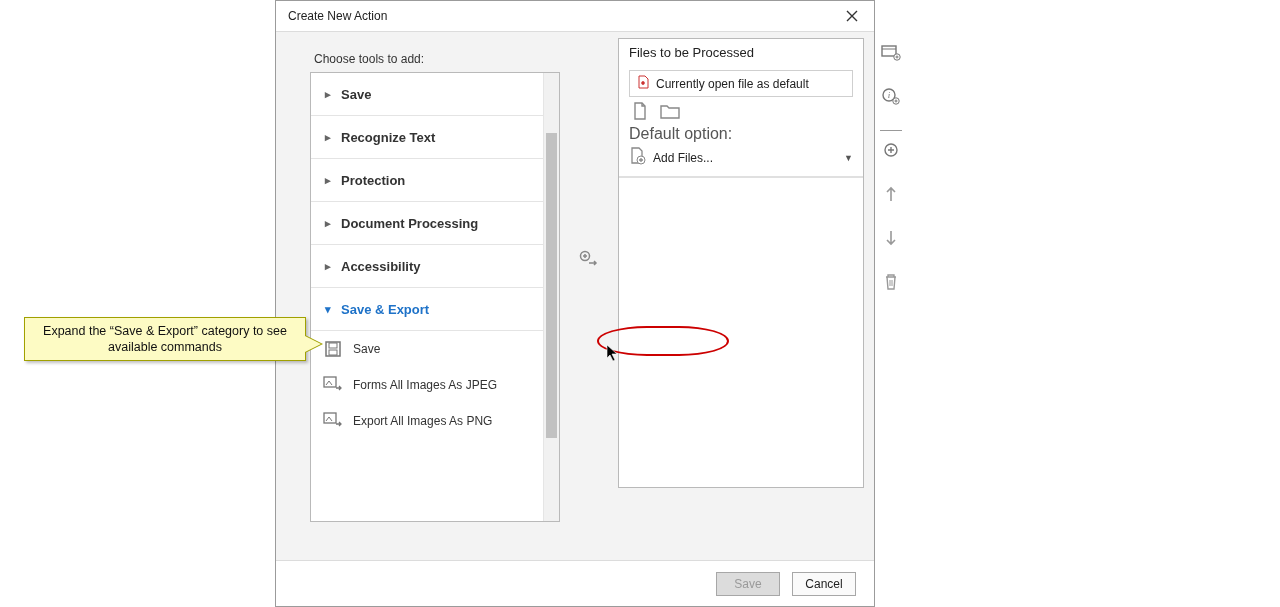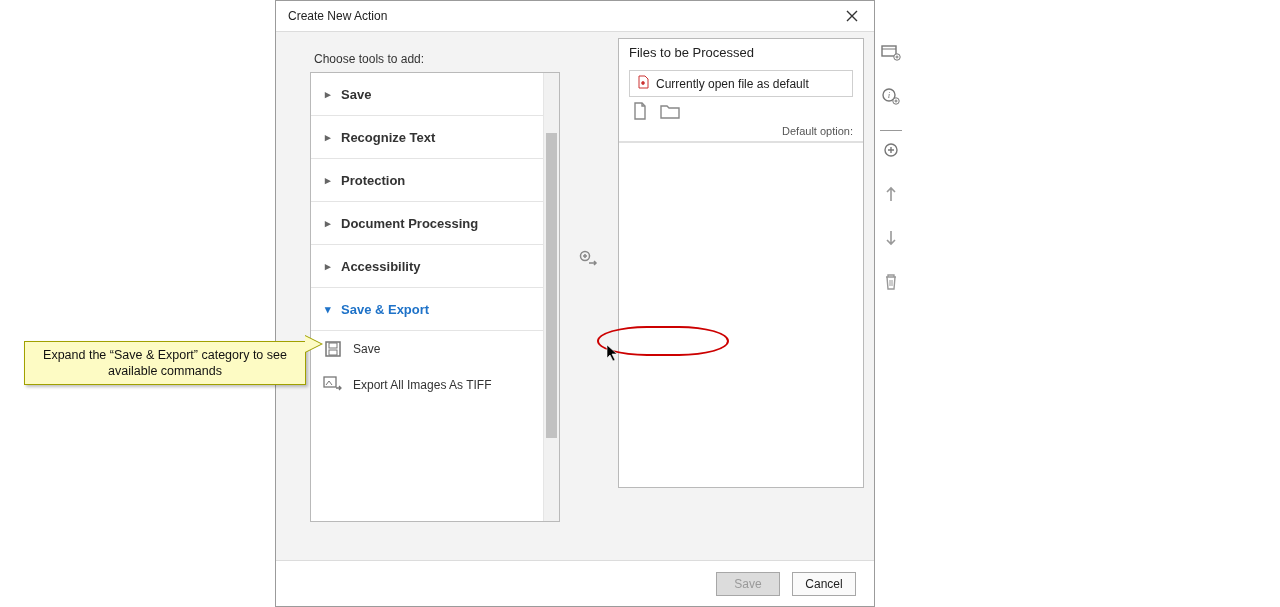--- a/index.html
+++ b/index.html
@@ -108,21 +108,21 @@
     padding:6px 10px 4px 10px;
     font-weight:400; font-size:13px;
   }
   .file-chip {
     margin: 6px 10px 2px 10px;
     border:1px solid #cfcfcf;
     padding:4px 6px;
     font-size:12px;
     display:flex; align-items:center; gap:6px;
   }
-  .default-row { margin: 4px 10px; font-size:11px; color:#555;text-align:right; }
+  .default-row { margin: 4px 10px; font-size:16px; color:#555; }
   .addfiles-row {
     margin: 2px 10px 8px 10px;
     display:flex; align-items:center; justify-content:space-between;
     font-size:12px;
   }
   .divider { height:1px; background:#e0e0e0; margin:0 0 0 0; }
   .untitled-row { padding:6px 10px; font-weight:700; font-size:13px; }
   .iconbtn-row { margin: 4px 10px 4px 10px; display:flex; gap:8px;}
   .mini-icon {
     width:22px;height:20px; border:1px solid #bfbfbf; background:#fff;
@@ -160,21 +160,20 @@
     position:absolute;
     left: 24px; top: 317px;
     width: 282px; height: 44px;
     background:#fdfbc4;
     border:1px solid #a0a000;
     box-shadow: 2px 2px 3px rgba(0,0,0,0.25);
     font-size:12.5px; color:#111;
     display:flex; align-items:center; justify-content:center; text-align:center;
     padding: 0 8px;
     line-height:1.3;
-    margin-top:24px;
   }
   .callout-pointer {
     position:absolute;
     left:305px; top:335px;
     width:0;height:0;
     border-top:9px solid transparent;
     border-bottom:9px solid transparent;
     border-left:18px solid #a0a000;
   }
   .callout-pointer::after{
@@ -256,21 +255,31 @@
               <span>Save</span>
             </div>
             <div class="sub-item">
               <span class="sub-icon">
                 <svg width="20" height="18" viewBox="0 0 20 18">
                     <rect x="1" y="1" width="12" height="10" fill="none" stroke="#777" stroke-width="1.3"></rect>
                     <path d="M3 9 L6 5 L9 9" stroke="#777" fill="none"></path>
                     <path d="M13 12 L18 12 M16 10 L18 12 L16 14" stroke="#777" fill="none" stroke-width="1.3"></path>
                   </svg>
               </span>
-              <span>Export All Images As TIFF</span>
+              <span>Forms All Images As JPEG</span>
+            </div>
+            <div class="sub-item">
+              <span class="sub-icon">
+                <svg width="20" height="18" viewBox="0 0 20 18">
+                    <rect x="1" y="1" width="12" height="10" fill="none" stroke="#777" stroke-width="1.3"></rect>
+                    <path d="M3 9 L6 5 L9 9" stroke="#777" fill="none"></path>
+                    <path d="M13 12 L18 12 M16 10 L18 12 L16 14" stroke="#777" fill="none" stroke-width="1.3"></path>
+                  </svg>
+              </span>
+              <span>Export All Images As PNG</span>
             </div>
           </div>
           <div class="scrollbar-track">
             <div class="scrollbar-thumb"></div>
           </div>
         </div>
       </div>
 
       <div class="mid-col">
         <div class="side-btn" title="Add">
@@ -302,20 +311,33 @@
                     <path d="M10 1 V4 H13" fill="none" stroke="#888" stroke-width="1.4"></path>
                   </svg>
               </span>
               <span class="mini-icon" style="border:none">
                 <svg width="20" height="16" viewBox="0 0 20 16">
                     <path d="M1 3 H7 L9 5 H19 V15 H1 Z" fill="none" stroke="#888" stroke-width="1.4"></path>
                   </svg>
               </span>
             </div>
             <div class="default-row">Default option:</div>
+            <div class="addfiles-row">
+              <span style="display:flex;align-items:center;gap:6px;">
+                <span>
+                  <svg width="18" height="18" viewBox="0 0 18 18">
+                      <path d="M3 1 H10 L13 4 V16 H3 Z" fill="none" stroke="#888" stroke-width="1.3"></path>
+                      <circle cx="12" cy="13" r="4" fill="#fff" stroke="#888"></circle>
+                      <path d="M12 11 V15 M10 13 H14" stroke="#888" stroke-width="1.3"></path>
+                    </svg>
+                </span>
+                <span>Add Files...</span>
+              </span>
+              <span style="font-size:9px;color:#555">▼</span>
+            </div>
             <div class="divider"></div>
             <div class="divider"></div>
           </div>
 
           <div class="side-icons">
             <div class="side-btn">
               <svg width="20" height="16" viewBox="0 0 20 16">
                   <rect x="1" y="1" width="14" height="10" fill="none" stroke="#777" stroke-width="1.4"></rect>
                   <path d="M1 4 H15" stroke="#777"></path>
                   <circle cx="16" cy="12" r="3.2" fill="#fff" stroke="#777"></circle>

